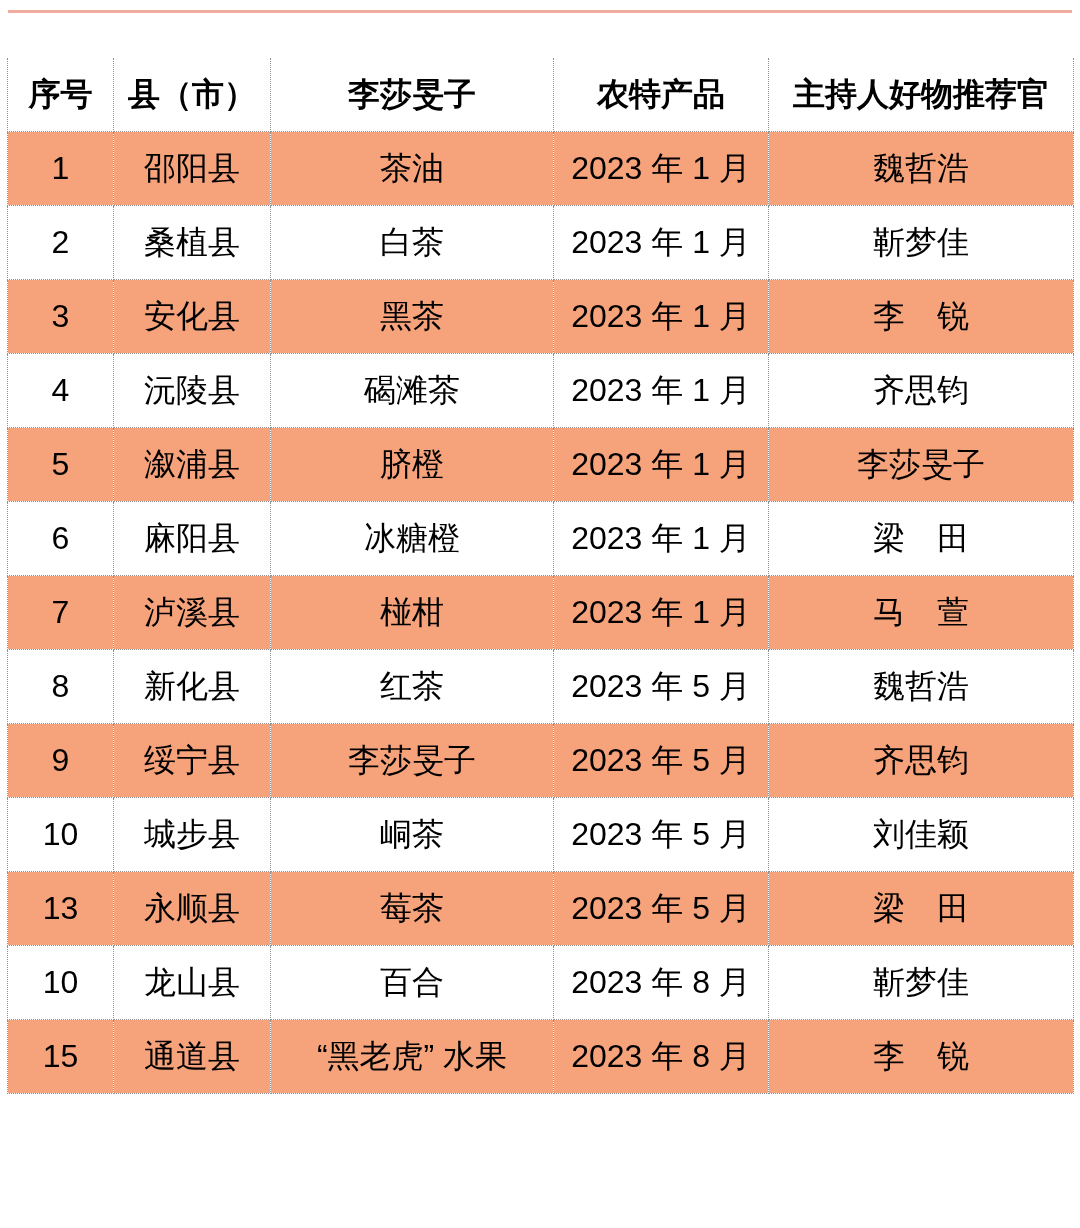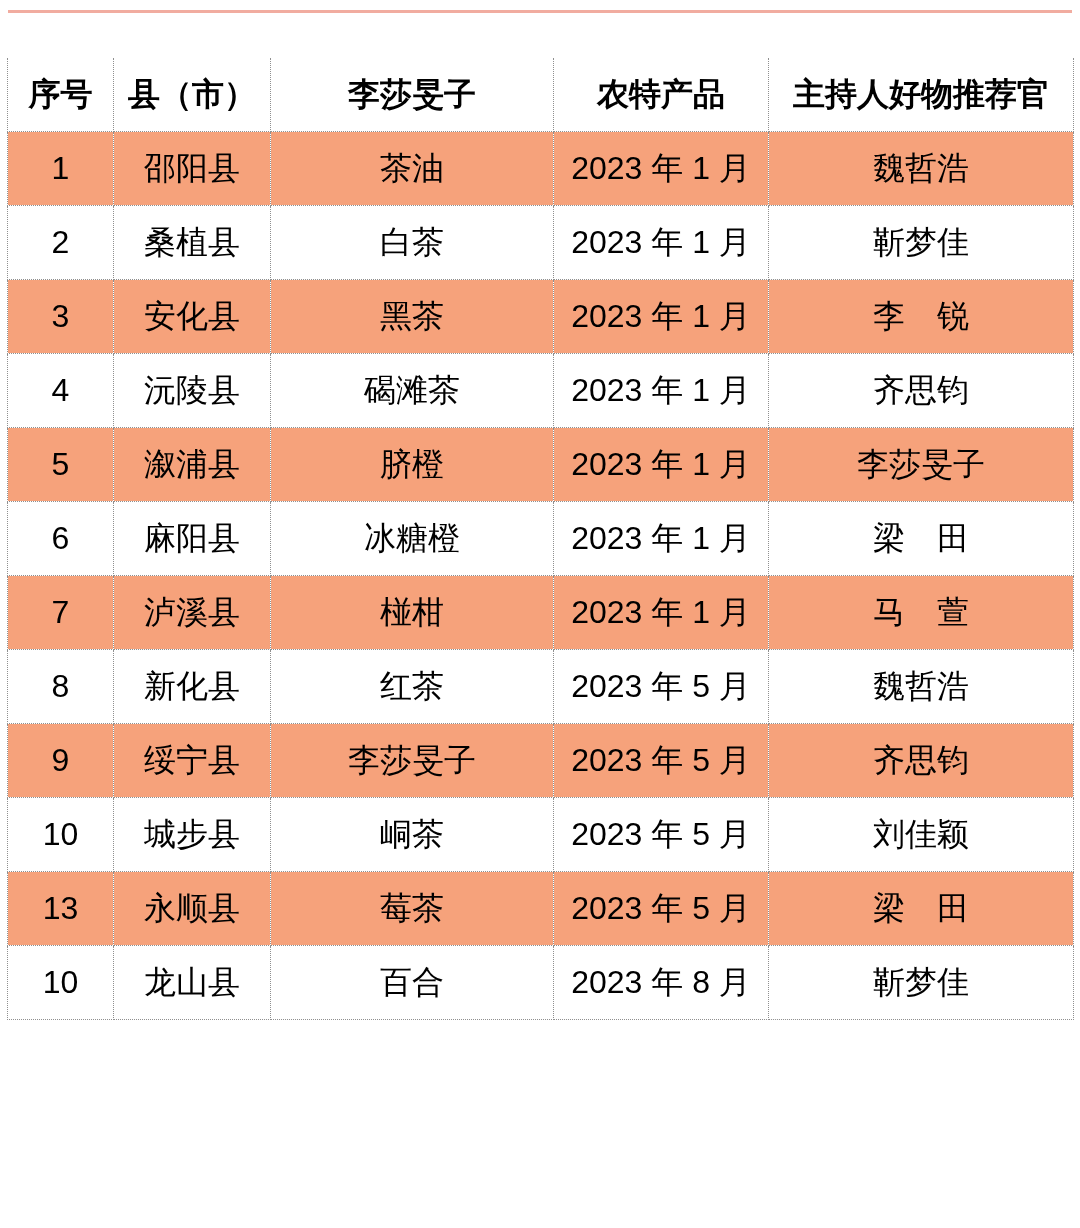--- a/index.html
+++ b/index.html
@@ -159,16 +159,23 @@
           <td>2023 年 5 月</td>
           <td>梁　田</td>
         </tr>
         <tr class="plain">
           <td>10</td>
           <td>龙山县</td>
           <td>百合</td>
           <td>2023 年 8 月</td>
           <td>靳梦佳</td>
         </tr>
+        <tr class="alt">
+          <td>15</td>
+          <td>通道县</td>
+          <td>“黑老虎” 水果</td>
+          <td>2023 年 8 月</td>
+          <td>李　锐</td>
+        </tr>
       </tbody>
   </table>
 
 </div>
 
 </body></html>

